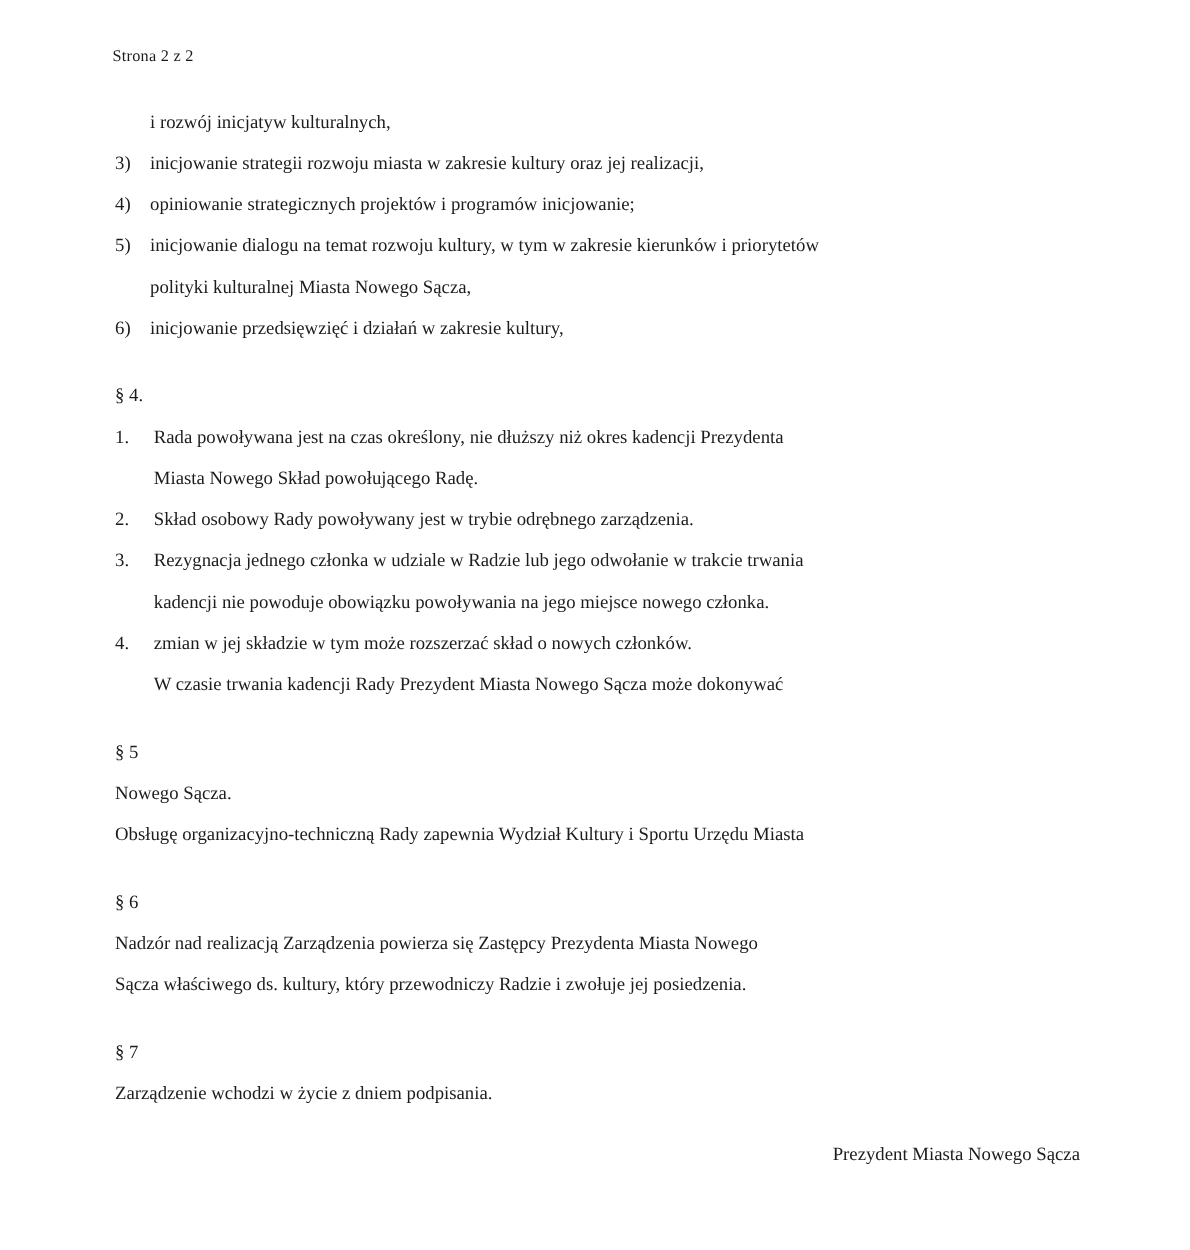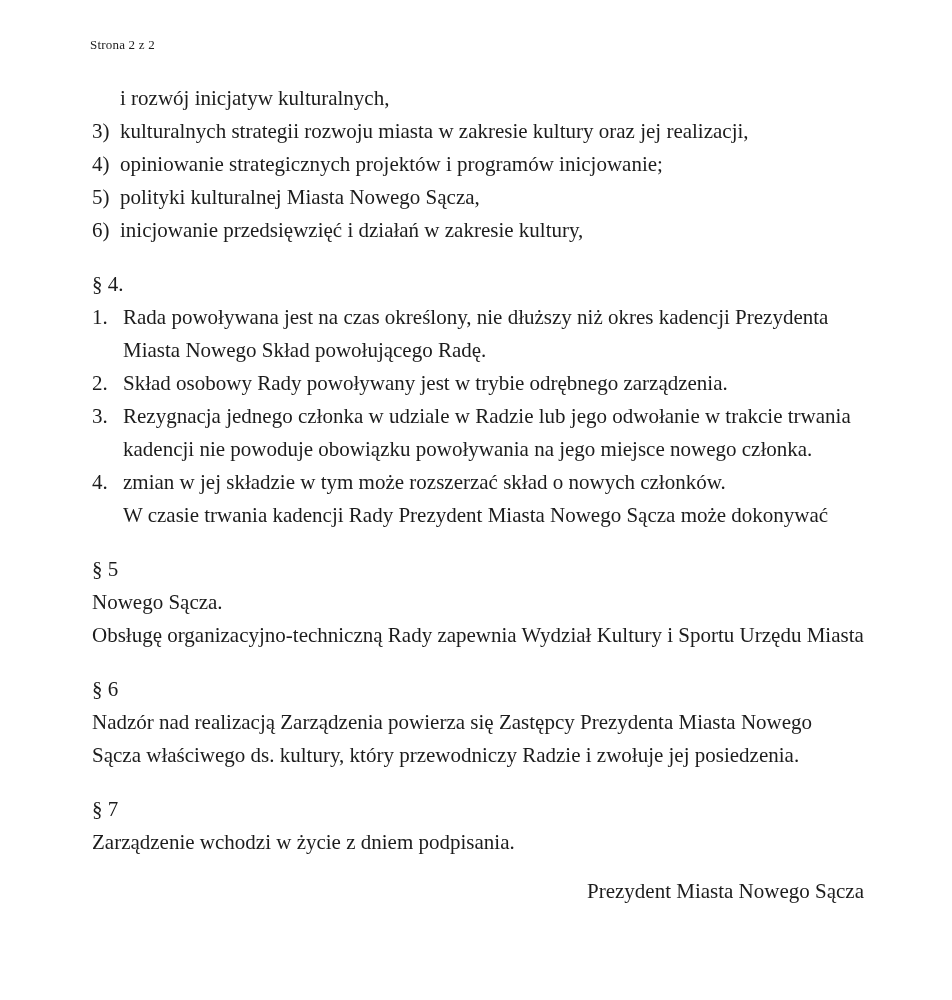--- a/index.html
+++ b/index.html
@@ -22,21 +22,21 @@
     top: 37px;
     font-size: 13px;
     line-height: 16px;
     letter-spacing: 0.2px;
   }
   .doc {
     position: absolute;
     left: 92px;
     top: 82px;
     width: 772px;
-    font-size: 21px;
+    font-size: 15px;
     line-height: 33px;
   }
   .ln {
     height: 33px;
     white-space: nowrap;
   }
   .li {
     position: relative;
     padding-left: 28px;
   }
@@ -69,28 +69,29 @@
   <div class="page-header">Strona 2 z 2</div>
 
   <div class="doc">
 
     <div class="ln li">
       <span>i rozwój inicjatyw kulturalnych,</span>
     </div>
 
     <div class="li">
       <span class="marker">3)</span>
-      <div class="ln">kulturalnych strategii rozwoju miasta w zakresie kultury oraz jej realizacji,</div>
+      <div class="ln">inicjowanie strategii rozwoju miasta w zakresie kultury oraz jej realizacji,</div>
     </div>
     <div class="li">
       <span class="marker">4)</span>
       <div class="ln">opiniowanie strategicznych projektów i programów inicjowanie;</div>
     </div>
     <div class="li">
       <span class="marker">5)</span>
+      <div class="ln">inicjowanie dialogu na temat rozwoju kultury, w tym w zakresie kierunków i priorytetów</div>
       <div class="ln">polityki kulturalnej Miasta Nowego Sącza,</div>
     </div>
     <div class="li">
       <span class="marker">6)</span>
       <div class="ln">inicjowanie przedsięwzięć i działań w zakresie kultury,</div>
     </div>
 
     <div class="section">
       <div class="ln heading">§ 4.</div>
       <div class="li-ord">

